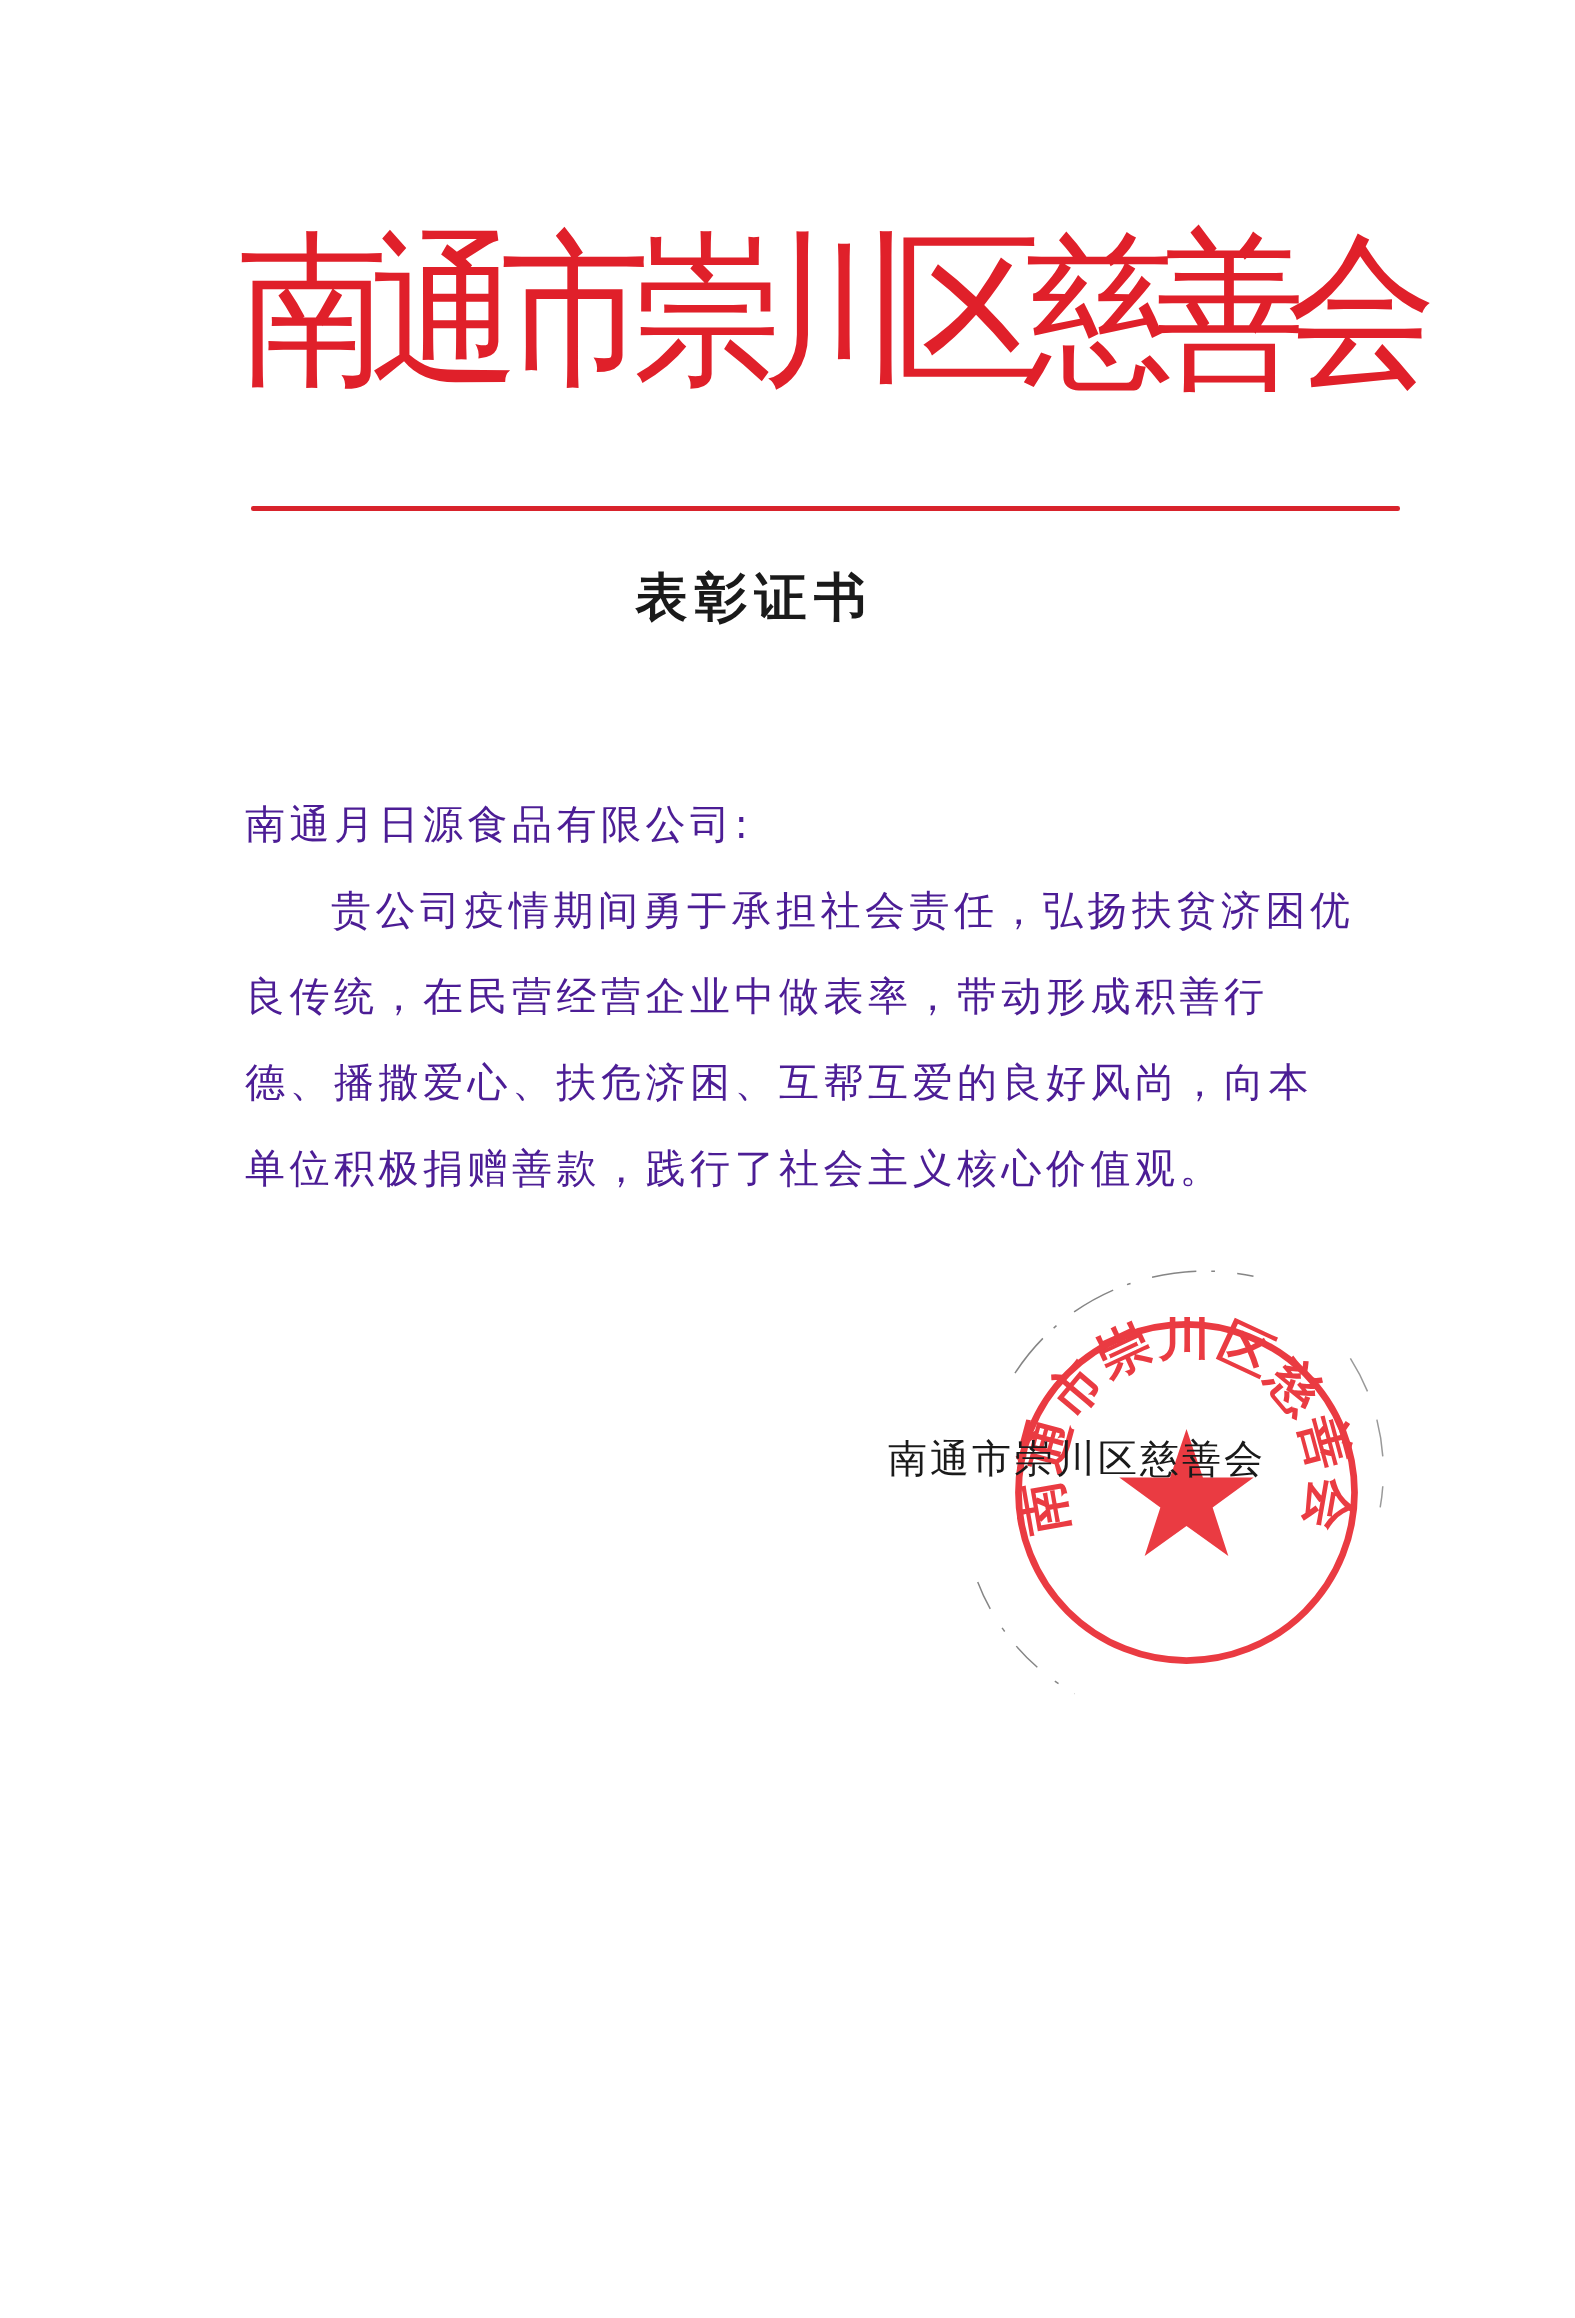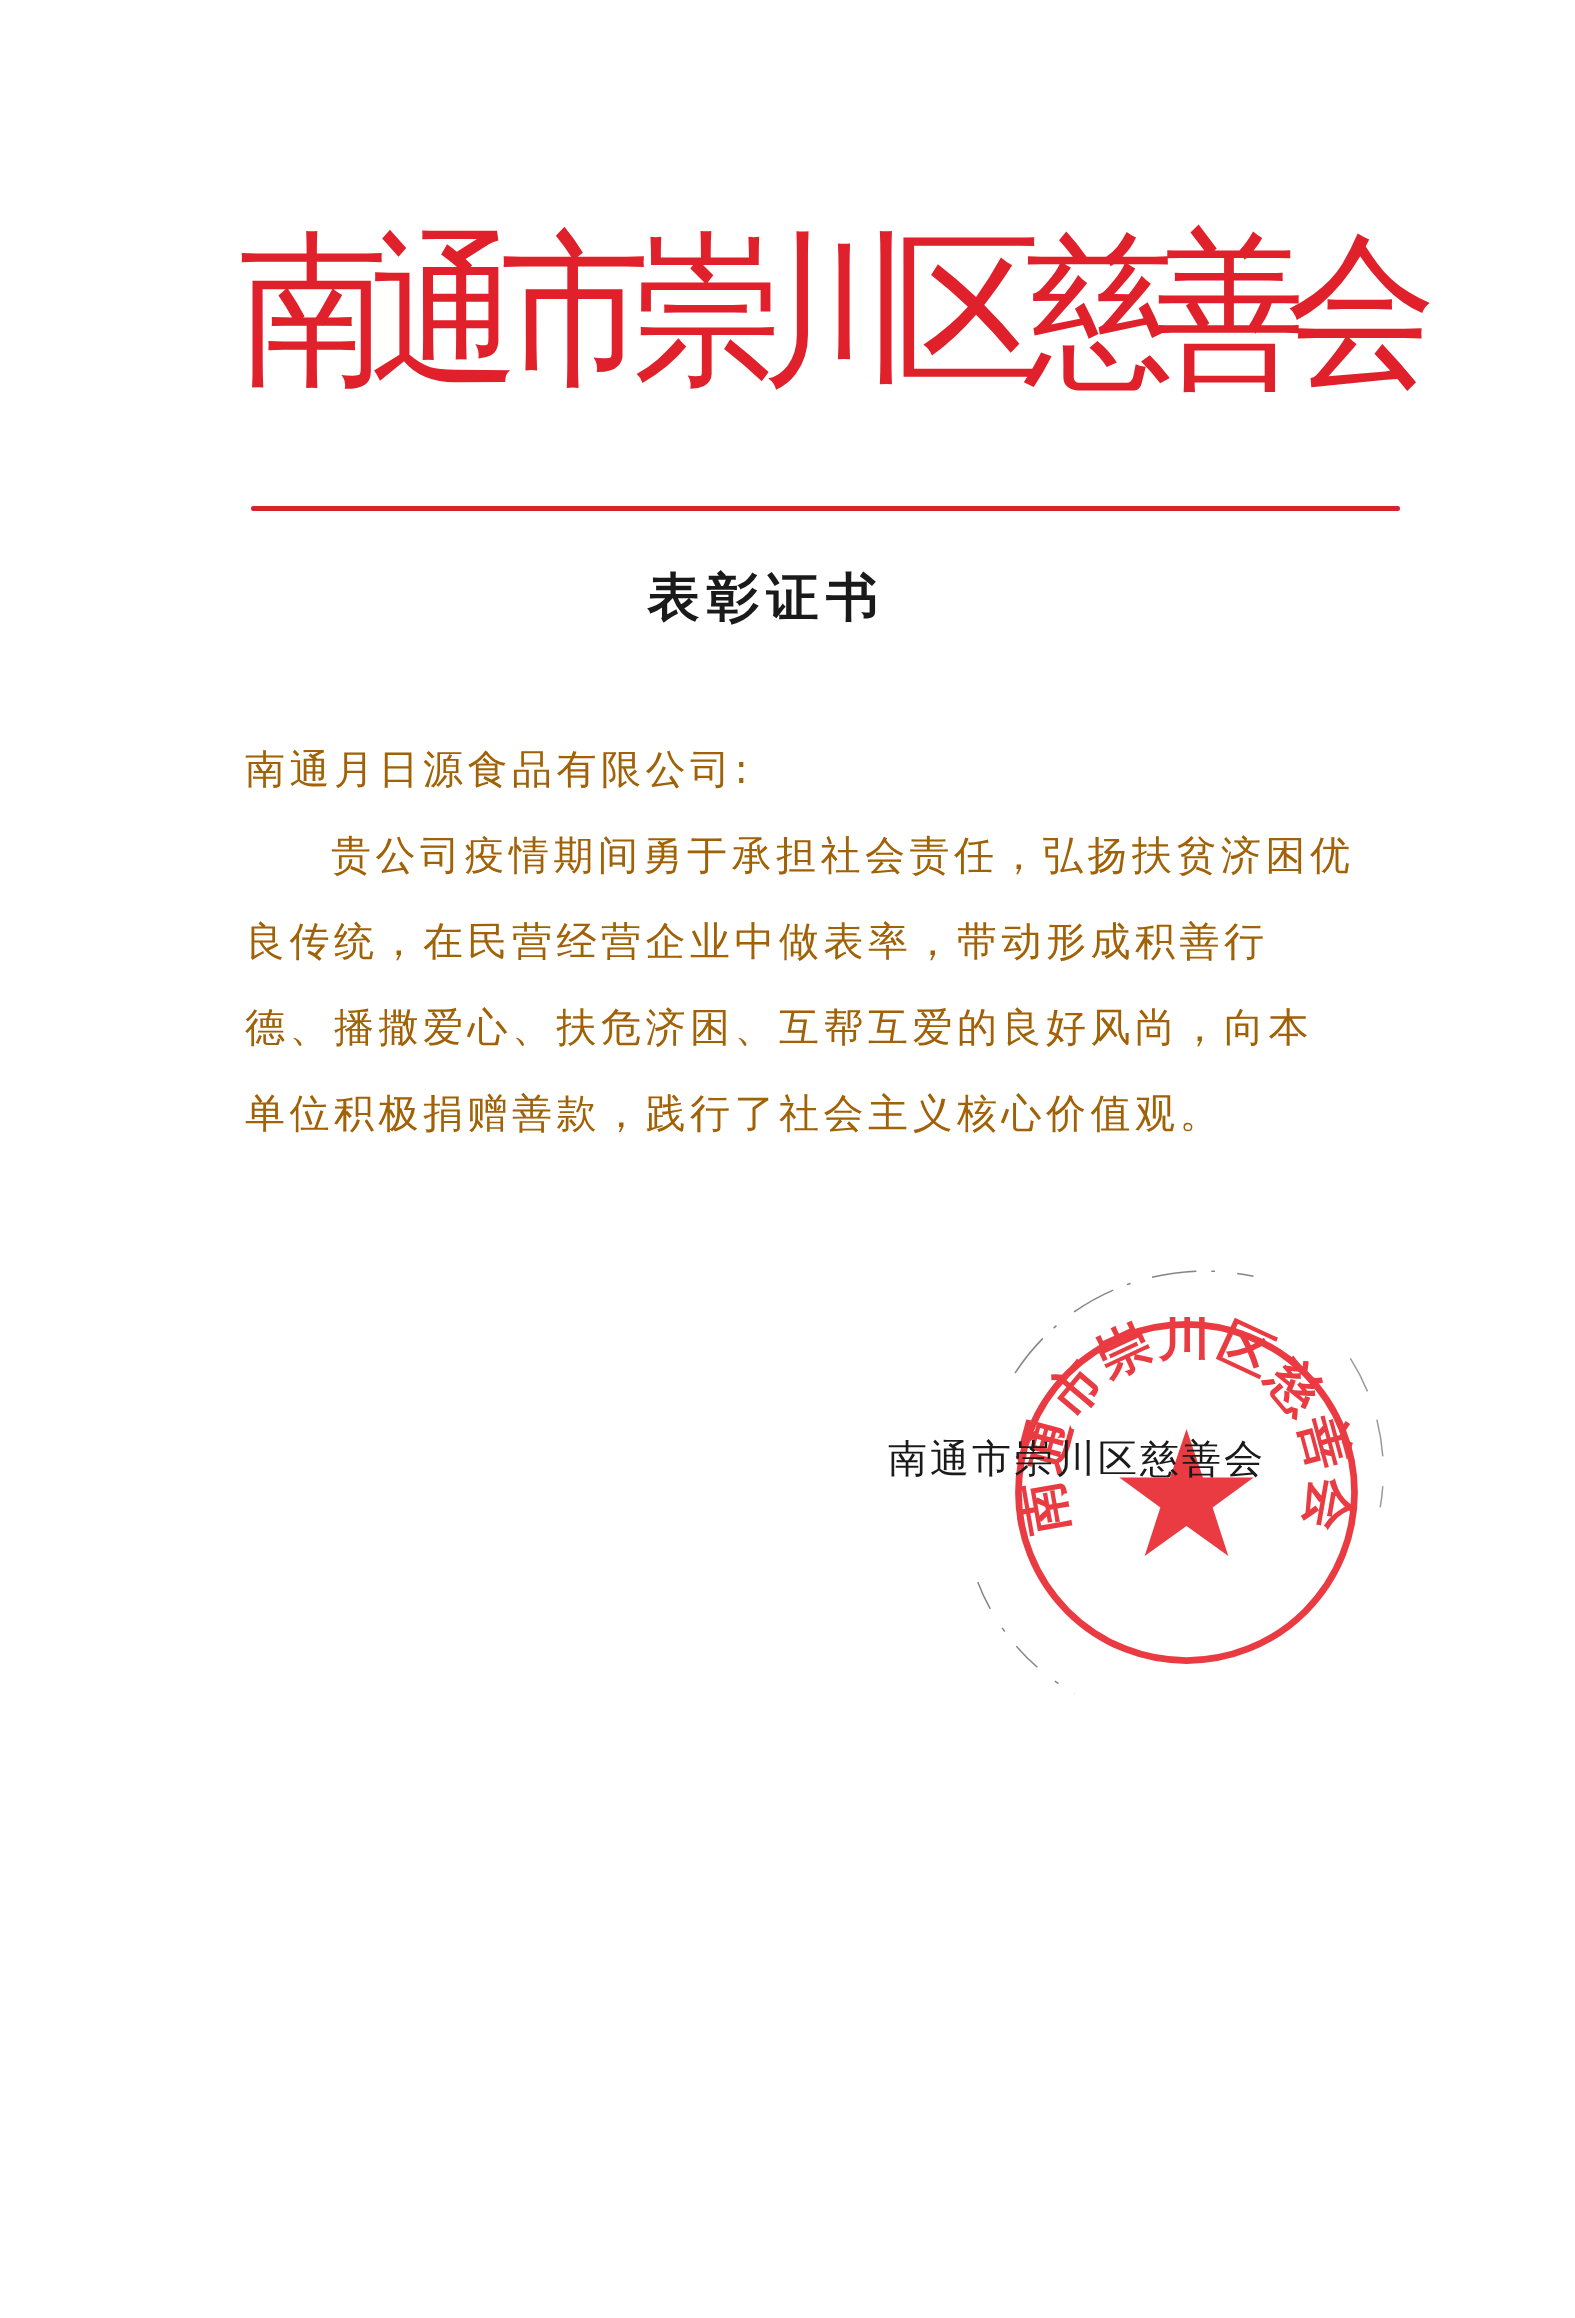--- a/index.html
+++ b/index.html
@@ -6,24 +6,24 @@
   body { width: 1576px; height: 2319px; position: relative; overflow: hidden;
          font-family: "DejaVu Serif", "Liberation Serif", serif; color: #1a1a1a; }
   .page { position: absolute; inset: 0; }
   .org-title { position: absolute; left: 239px; top: 224px; width: 1164px; height: 172px;
                display: flex; justify-content: space-between; align-items: center;
                color: #e0202a; font-family: "DejaVu Sans", "Liberation Sans", sans-serif;
                font-size: 149px; line-height: 1; transform: scaleY(1.12); }
   .org-title span { display: inline-block; width: 131px; text-align: center; }
   .red-rule { position: absolute; left: 251px; top: 506px; width: 1149px; height: 5.2px;
               background: #d8232c; border-radius: 2.2px; }
-  .cert-title { position: absolute; left: 12px; width: 1509px; top: 563px; text-align: center;
+  .cert-title { position: absolute; left: 0; width: 1509px; top: 563px; text-align: center;
                 font-size: 52px; font-weight: bold; letter-spacing: 7.5px; font-family: "DejaVu Sans", sans-serif; }
-  .body-text { position: absolute; left: 245px; top: 726px; width: 1112px; font-size: 40px;
-               line-height: 86px; letter-spacing: 4.5px; font-family: "DejaVu Sans", sans-serif; color:#a16207;}
+  .body-text { position: absolute; left: 245px; top: 781px; width: 1112px; font-size: 40px;
+               line-height: 86px; letter-spacing: 4.5px; font-family: "DejaVu Sans", sans-serif; color:#4c1d95;}
   .body-text p { margin: 0; }
   .indent { text-indent: 86px; }
   .signature { position: absolute; left: 888px; top: 1432px; font-size: 39px; letter-spacing: 3px;
                font-family: "DejaVu Sans", sans-serif; z-index: 2; }
   .date { position: absolute; left: 929px; top: 1522px; font-size: 39px; letter-spacing: 7.5px;
           font-family: "DejaVu Serif", serif; z-index: 2; }
   .seal { position: absolute; left: 1011px; top: 1317px; width: 351px; height: 351px; z-index: 1;
           opacity: 0.9; }
   .faint-ring { position: absolute; left: 933px; top: 1261px; width: 477px; height: 448px; z-index: 0; }
 </style>

